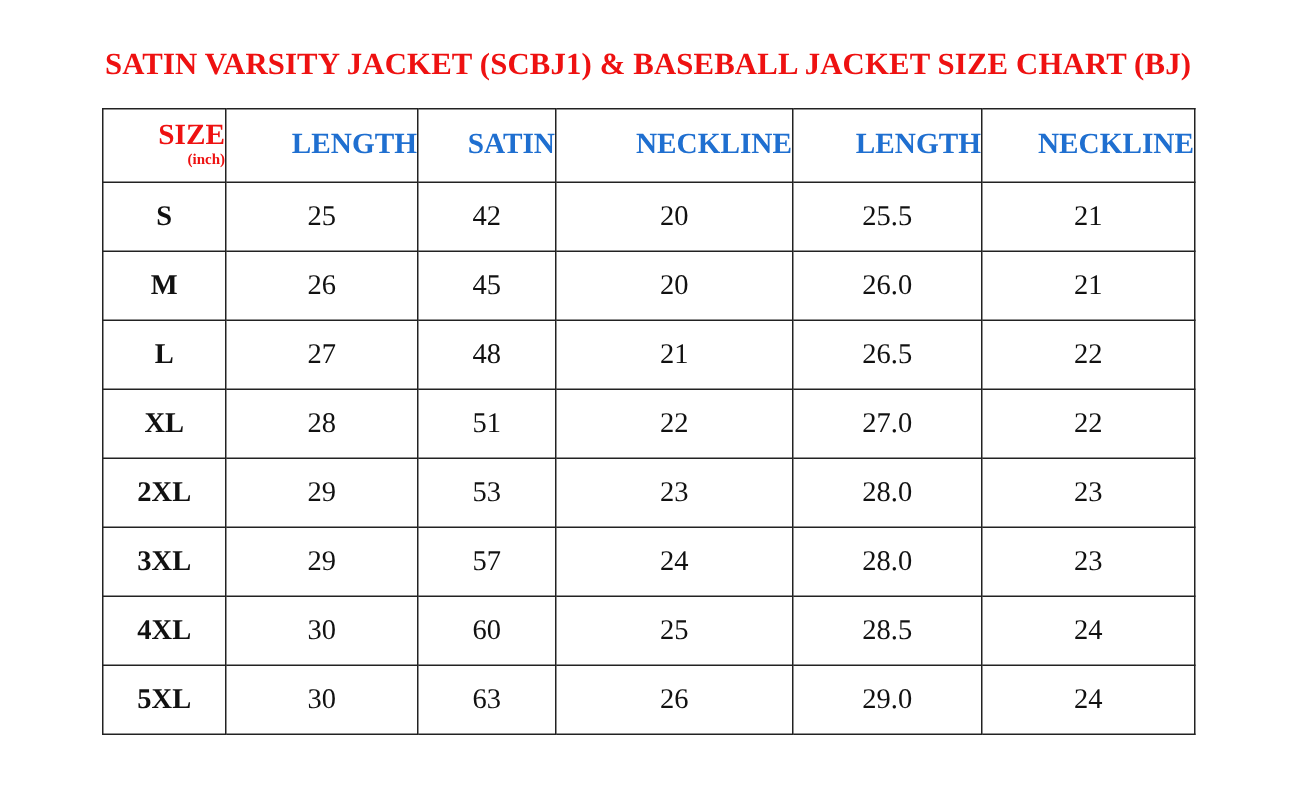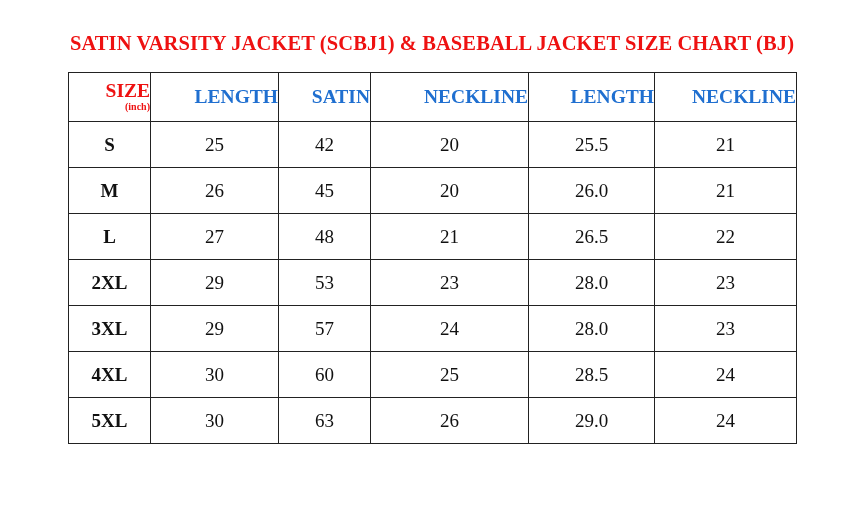--- a/index.html
+++ b/index.html
@@ -148,20 +148,28 @@
         </tr>
         <tr>
           <td class="size-cell">L</td>
           <td>27</td>
           <td>48</td>
           <td>21</td>
           <td>26.5</td>
           <td>22</td>
         </tr>
         <tr>
+          <td class="size-cell">XL</td>
+          <td>28</td>
+          <td>51</td>
+          <td>22</td>
+          <td>27.0</td>
+          <td>22</td>
+        </tr>
+        <tr>
           <td class="size-cell">2XL</td>
           <td>29</td>
           <td>53</td>
           <td>23</td>
           <td>28.0</td>
           <td>23</td>
         </tr>
         <tr>
           <td class="size-cell">3XL</td>
           <td>29</td>

